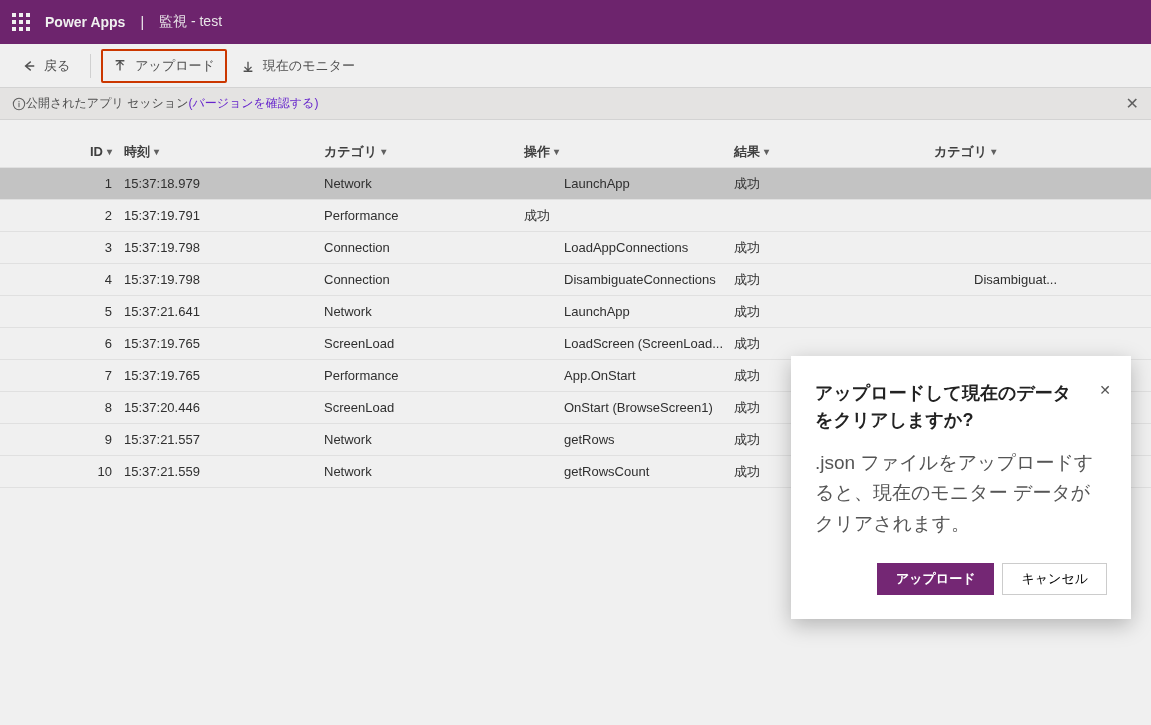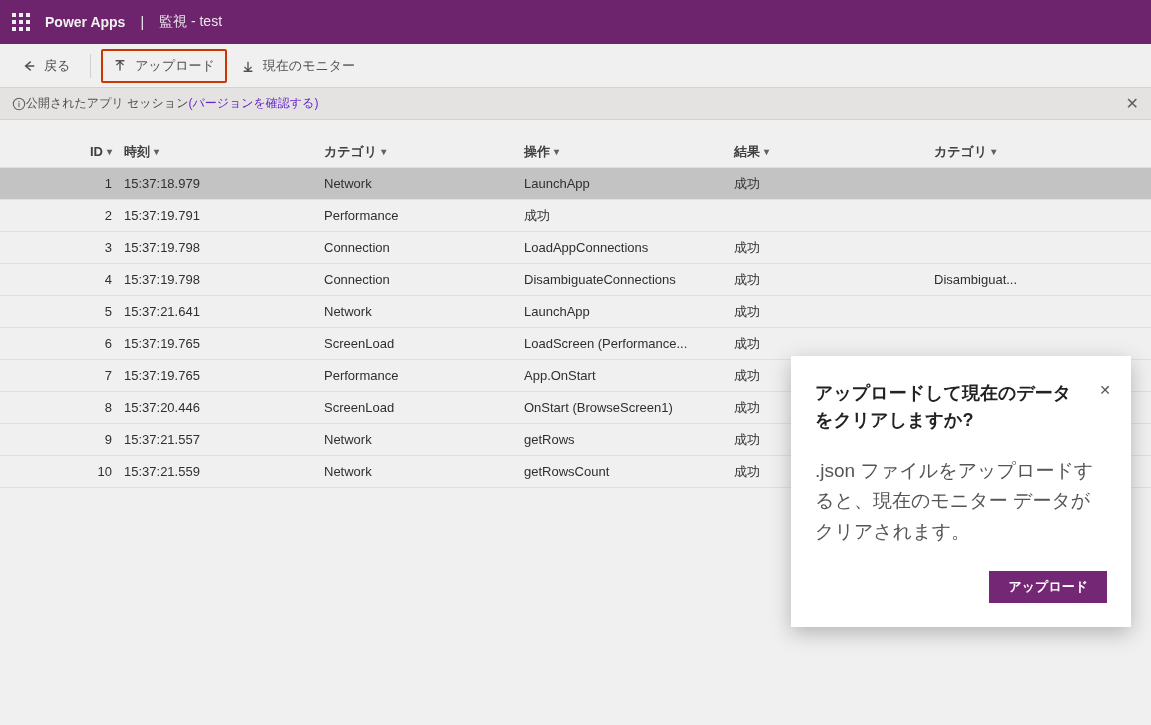--- a/index.html
+++ b/index.html
@@ -26,27 +26,27 @@
   .grid { width: 100%; }
   .ghead, .grow { display: grid; grid-template-columns: 120px 200px 200px 210px 200px auto; align-items: center; height: 32px; border-bottom: 1px solid #eee; padding: 0 4px; }
   .ghead { font-weight: 600; color: #444; margin-top: 16px; }
   .ghead .h { display: flex; align-items: center; gap: 4px; }
   .ghead .h.id { justify-content: flex-end; padding-right: 12px; }
   .grow .c-id { text-align: right; padding-right: 12px; }
   .grow.selected { background: #d0d0d0; }
   .chev { font-size: 10px; color: #666; }
 
   .dialog { position: absolute; right: 20px; top: 356px; width: 340px; background: #fff; box-shadow: 0 6px 20px rgba(0,0,0,0.25); padding: 24px; z-index: 10; }
-  .dialog h2 { font-size: 18px; font-weight: 600; color: #222; margin-bottom: 22px; padding-right: 24px; line-height: 1.5; }
+  .dialog h2 { font-size: 18px; font-weight: 600; color: #222; margin-bottom: 14px; padding-right: 24px; line-height: 1.5; }
   .dialog p { font-size: 19px; color: #555; line-height: 1.6; }
   .dialog .x { position: absolute; right: 20px; top: 26px; cursor: pointer; font-size: 14px; color: #555; }
   .dbtns { display: flex; justify-content: flex-end; gap: 8px; margin-top: 24px; }
   .btn { padding: 6px 18px; font-size: 13px; cursor: pointer; border: 1px solid #ccc; background: #fff; }
   .btn.primary { background: #742774; color: #fff; border-color: #742774; font-weight: 600; }
-  .ellipsis { white-space: nowrap; overflow: hidden; text-overflow: ellipsis; }
+  .ellipsis { white-space: nowrap; overflow: hidden; text-overflow: ellipsis; margin-left: 40px; }
 
   svg { display: block; }
 </style>
 </head>
 <body>
 
 <div class="overlay"></div>
 
 <div class="header">
   <div class="waffle">
@@ -169,21 +169,21 @@
         <div>15:37:21.641</div>
         <div>Network</div>
         <div class="ellipsis">LaunchApp</div>
         <div>成功</div>
         <div class="ellipsis"></div>
       </div>
       <div class="grow">
         <div class="c-id">6</div>
         <div>15:37:19.765</div>
         <div>ScreenLoad</div>
-        <div class="ellipsis">LoadScreen (Performance...</div>
+        <div class="ellipsis">LoadScreen (ScreenLoad...</div>
         <div>成功</div>
         <div class="ellipsis"></div>
       </div>
       <div class="grow">
         <div class="c-id">7</div>
         <div>15:37:19.765</div>
         <div>Performance</div>
         <div class="ellipsis">App.OnStart</div>
         <div>成功</div>
         <div class="ellipsis"></div>
@@ -214,14 +214,15 @@
       </div>
     </div>
 </div>
 
 <div class="dialog">
   <span class="x">✕</span>
   <h2>アップロードして現在のデータをクリアしますか?</h2>
   <p>.json ファイルをアップロードすると、現在のモニター データがクリアされます。</p>
   <div class="dbtns">
     <button class="btn primary">アップロード</button>
+    <button class="btn">キャンセル</button>
   </div>
 </div>
 
 </body></html>

